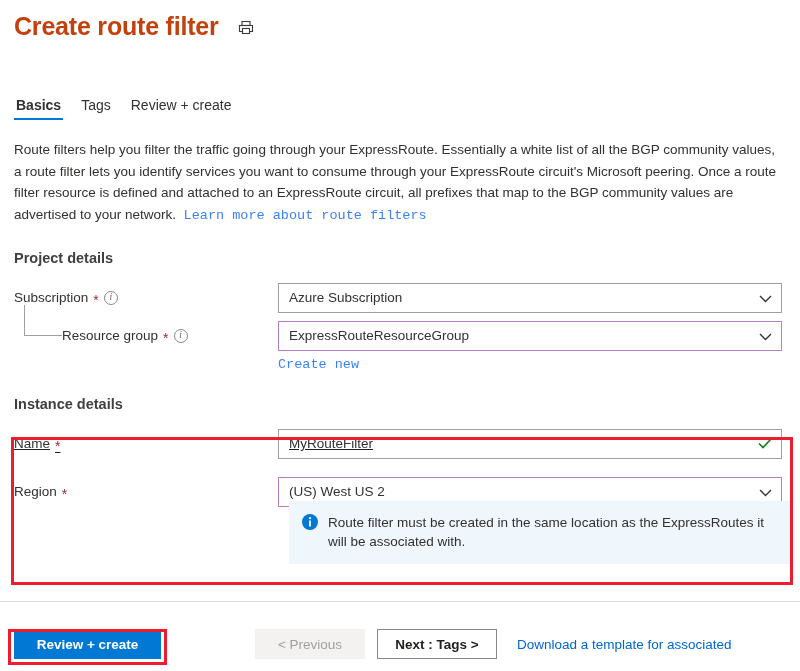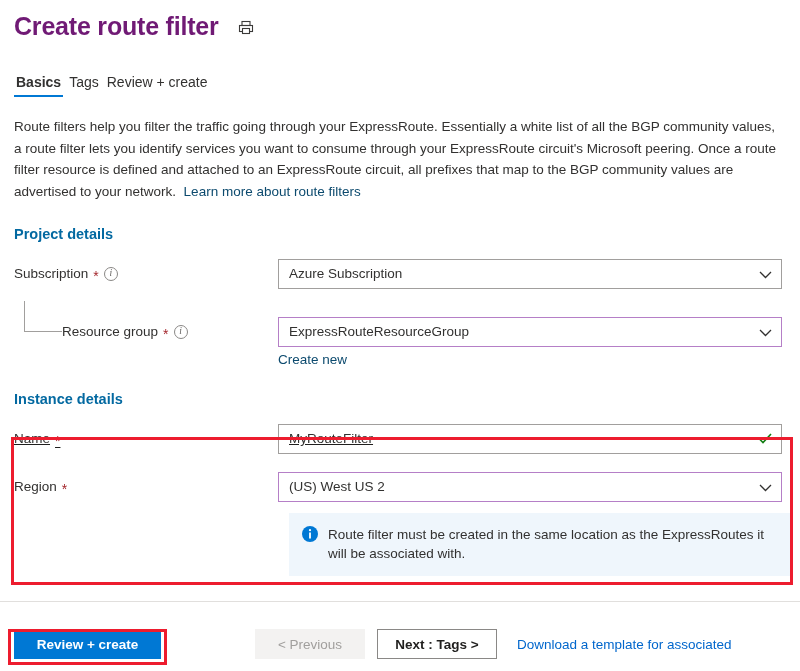--- a/index.html
+++ b/index.html
@@ -23,44 +23,44 @@
   .header {
     display: flex;
     align-items: center;
     padding: 10px 0 0 14px;
     gap: 16px;
   }
   .page-title {
     font-size: 25px;
     font-weight: 600;
     letter-spacing: -0.2px;
-    color: #701a75;
+    color: #c2410c;
     line-height: 32px;
     margin: 0;
   }
   .print-btn {
     width: 22px;
     height: 22px;
     display: inline-flex;
     align-items: center;
     justify-content: center;
     cursor: pointer;
     background: transparent;
     border: none;
     padding: 0;
     margin-top: 4px;
   }
 
   
   .tabs {
     display: flex;
     align-items: flex-end;
-    gap: 4px;
+    gap: 16px;
     padding: 0 0 0 14px;
-    margin-top: 27px;
+    margin-top: 50px;
     height: 28px;
   }
   .tab {
     font-size: 14px;
     color: #323130;
     padding: 0 2px 6px 2px;
     cursor: pointer;
     position: relative;
     line-height: 18px;
     white-space: nowrap;
@@ -80,30 +80,31 @@
 
   
   .intro {
     margin: 19px 14px 0 14px;
     font-size: 13.5px;
     line-height: 21.5px;
     color: #323130;
     max-width: 780px;
   }
   .link {
-    color: #0c4a6e;
+    color: #3b82f6;
     text-decoration: none;
     cursor: pointer;
+    font-family: Liberation Mono, monospace;
   }
 
   
   .section-title {
     font-size: 14.5px;
     font-weight: 700;
-    color: #0369a1;
+    color: #404040;
     margin: 10px 0 0 14px;
   }
   #project-details-title { margin-top: 24px; }
   #instance-details-title { margin-top: 22px; }
 
   .form-row {
     display: flex;
     align-items: center;
     margin: 0 0 0 14px;
     height: 30px;
@@ -199,21 +200,21 @@
     height: 31px;
     border-left: 1px solid #a19f9d;
     border-bottom: 1px solid #a19f9d;
     pointer-events: none;
   }
 
   
   .info-banner {
     position: absolute;
     left: 289px;
-    top: 513px;
+    top: 501px;
     width: 504px;
     background: #eff6fc;
     display: flex;
     gap: 10px;
     padding: 12px 14px 13px 13px;
     font-size: 13.5px;
     line-height: 19px;
     color: #323130;
   }
   .banner-icon {
@@ -347,21 +348,21 @@
       <span>Azure Subscription</span>
     </div>
     <span class="chevron">
       <svg width="13" height="8" viewBox="0 0 13 8">
           <path d="M1 1 L6.5 6.5 L12 1" fill="none" stroke="#323130" stroke-width="1.3"></path>
         </svg>
     </span>
   </div>
 </div>
 
-<div class="form-row" style="margin-top:28px;">
+<div class="form-row" style="margin-top:8px;">
   <div class="tree-connector"></div>
   <div class="field-label indented">
     <span>Resource group</span>
     <span class="req-star">*</span>
     <span class="info-icon">i</span>
   </div>
   <div class="control">
     <div class="select-box accent">
       <span>ExpressRouteResourceGroup</span>
     </div>

